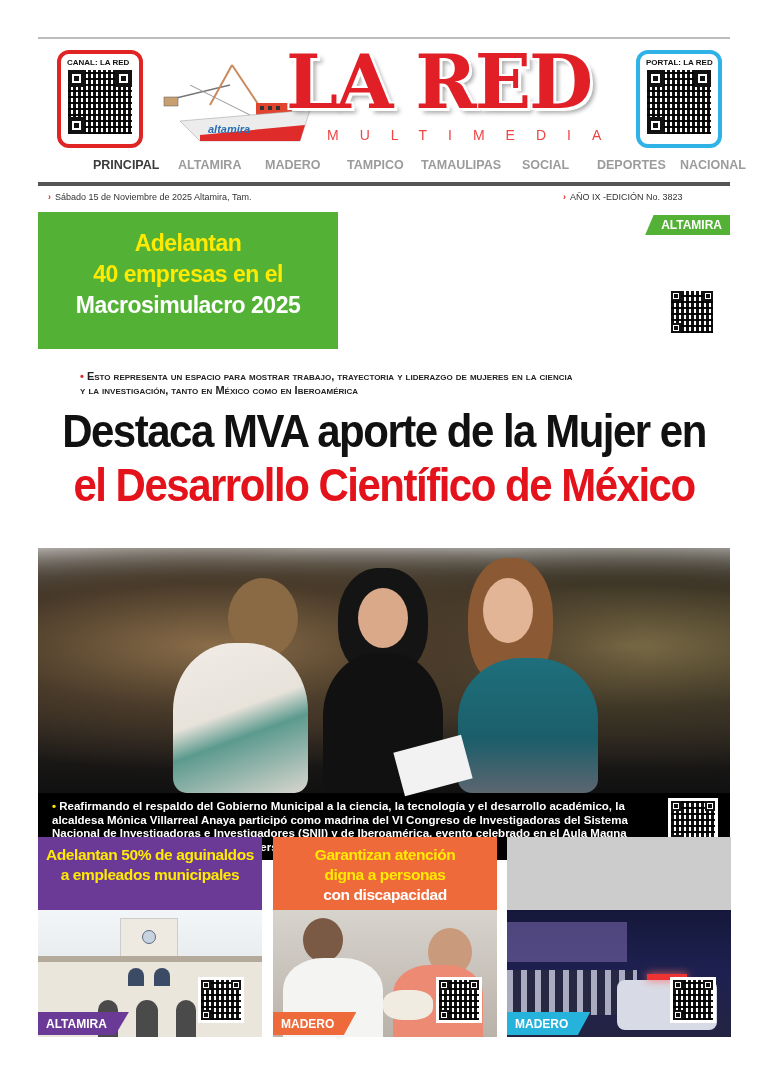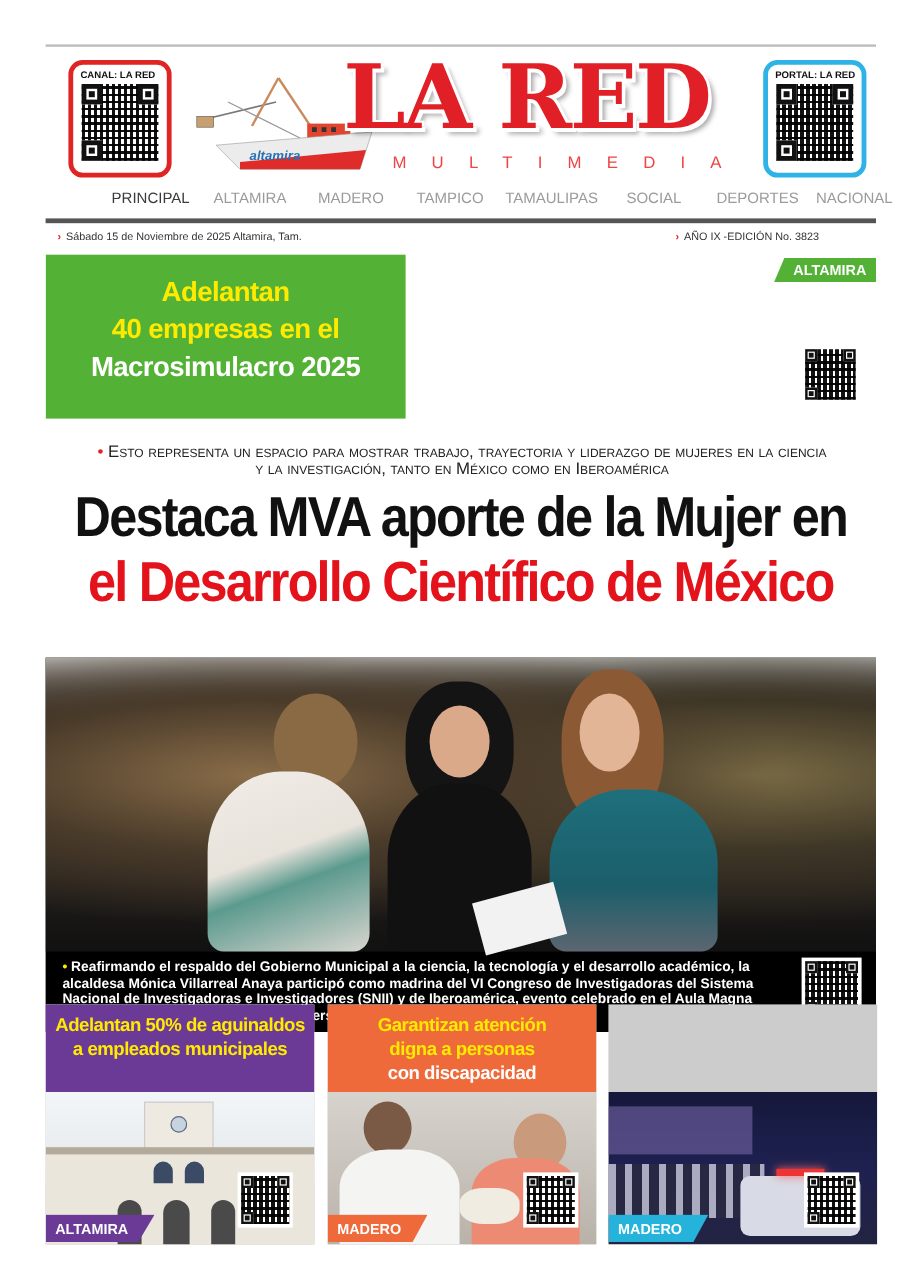--- a/index.html
+++ b/index.html
@@ -24,21 +24,21 @@
   .qr.small .finder::after { left: 1px; top: 1px; width: 4px; height: 4px; }
 
   
   .boat { position: absolute; left: 160px; top: 55px; width: 150px; height: 88px; }
   .logo-text { position: absolute; left: 286px; top: 42px; font-family: "DejaVu Serif", serif; font-weight: bold; font-size: 74px; color: #e11f26; letter-spacing: -2px; line-height: 80px;
                text-shadow: 3px 3px 0 #fff, -2px -2px 0 #fff, 2px -2px 0 #fff, -2px 2px 0 #fff, 5px 5px 4px rgba(0,0,0,0.35); }
   .logo-sub { position: absolute; left: 327px; top: 127px; font-size: 14px; color: #ef4444; letter-spacing: 21px; }
 
   
   .nav { position: absolute; left: 38px; top: 158px; width: 692px; height: 18px; }
-  .nav-item { position: absolute; top: 0; font-size: 12.5px; font-weight: normal; color: #9b9b9b; white-space: nowrap; padding-left: 36px; }
+  .nav-item { position: absolute; top: 0; font-size: 12.5px; font-weight: bold; color: #9b9b9b; white-space: nowrap; padding-left: 36px; }
   .nav-item.active { color: #3b3b3b; }
   .nav-rule { position: absolute; left: 38px; top: 182px; width: 692px; height: 4px; background: #555; }
 
   .dateline { position: absolute; top: 192px; font-size: 9px; color: #333; }
   .dateline .chev { color: #e02424; font-weight: bold; margin-right: 4px; }
 
   
   .banner { position: absolute; left: 38px; top: 212px; width: 692px; height: 137px; overflow: hidden; }
   .banner-green { position: absolute; left: 0; top: 0; width: 300px; height: 137px; background: #53b235; }
   .banner-photo { position: absolute; left: 290px; top: 0; width: 402px; height: 137px;
@@ -49,21 +49,21 @@
   .building { position: absolute; left: 220px; top: 28px; width: 182px; height: 45px; background: #d3d6d8; }
   .rail { position: absolute; left: 0; height: 3px; width: 402px; background: #4b3d30; transform-origin: left; }
   .figure { position: absolute; width: 10px; height: 42px; background: #2f2e25; border-radius: 5px 5px 2px 2px; }
   .banner-headline { position: absolute; left: 0; top: 16px; width: 300px; text-align: center; font-family: "Liberation Sans", sans-serif; font-weight: bold; font-size: 23px; line-height: 31px; letter-spacing: -0.5px; }
   .yellow { color: #ffea00; } .white { color: #ffffff; }
   .section-tag { position: absolute; color: #fff; font-weight: bold; font-size: 12px; padding: 3px 8px 3px 16px; }
   .banner .section-tag { right: 0; top: 3px; background: #53b235; clip-path: polygon(10% 0, 100% 0, 100% 100%, 0 100%); }
   .qr-card { position: absolute; background: #fff; padding: 3px; }
 
   
-  .kicker { position: absolute; left: 80px; top: 369px; width: 610px; text-align: center; font-size: 14px; font-weight: normal; color: #222; line-height: 14px; font-variant: small-caps; }
+  .kicker { position: absolute; left: 80px; top: 369px; width: 610px; text-align: left; font-size: 11px; font-weight: bold; color: #222; line-height: 14px; font-variant: small-caps; }
   .kicker .dot { color: #e02424; }
   .headline { position: absolute; left: 30px; width: 708px; text-align: center; font-weight: bold; font-size: 42px; line-height: 46px; letter-spacing: -1.5px; transform: scaleY(1.12); white-space: nowrap; }
   .h1 { top: 408px; color: #111; }
   .h2 { top: 462px; color: #e3121b; }
 
   
   .main-photo { position: absolute; left: 38px; top: 512px; width: 692px; height: 312px; background: #000; overflow: hidden; margin-top: 36px; }
   .main-photo .bg { position: absolute; left: 0; top: 0; width: 692px; height: 245px;
     background: radial-gradient(ellipse at 25% 40%, #8a6d49 0%, #4a3b2a 30%, transparent 60%),
                 radial-gradient(ellipse at 85% 40%, #7a6b45 0%, #3e3626 30%, transparent 60%),

